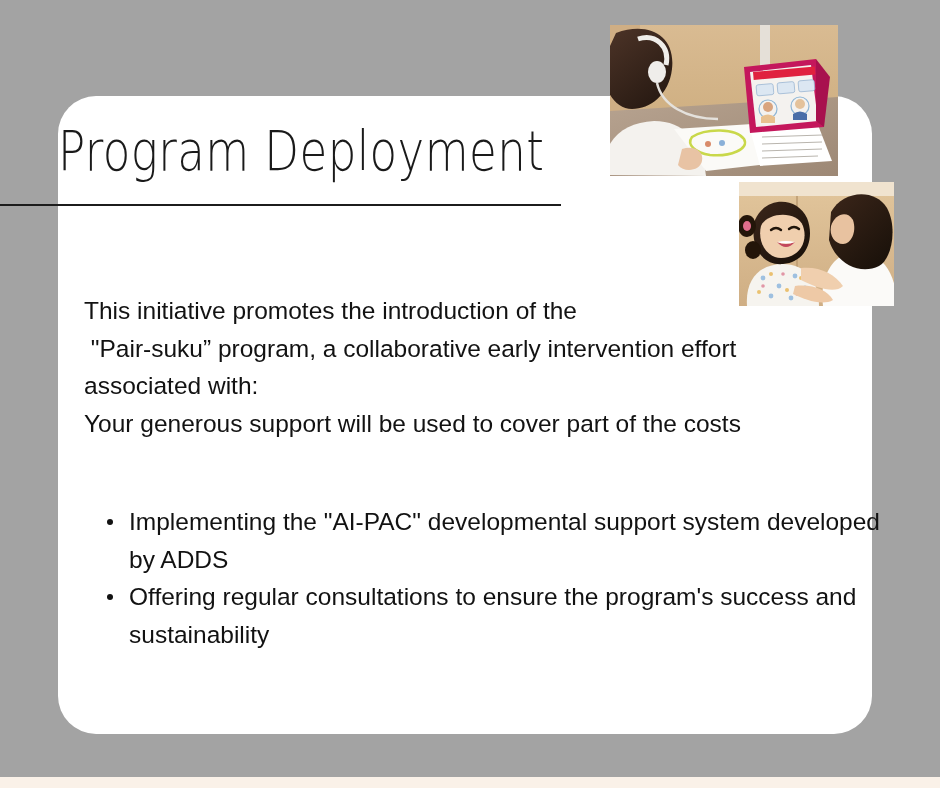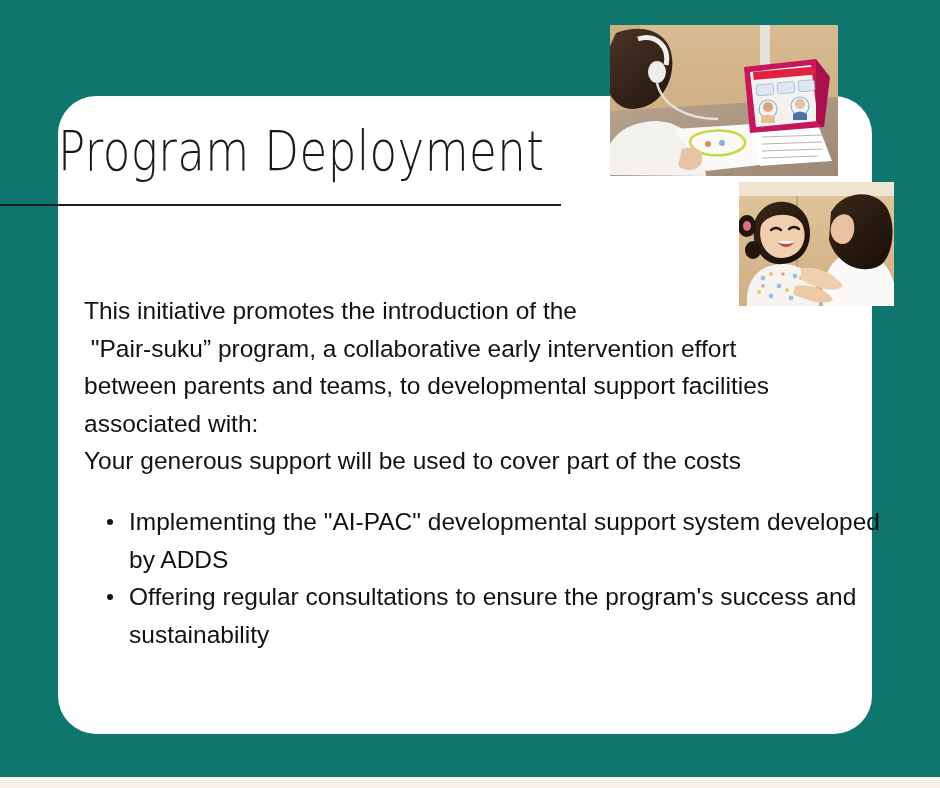--- a/index.html
+++ b/index.html
@@ -14,21 +14,21 @@
     overflow: hidden;
     position: relative;
   }
 
   
   #slide {
     position: absolute;
     inset: 0;
     width: 940px;
     height: 777px;
-    background: #0f766e;
+    background: #a3a3a3;
   }
 
   
   #content-card {
     position: absolute;
     left: 58px;
     top: 96px;
     width: 814px;
     height: 638px;
     background: #ffffff;
@@ -250,21 +250,20 @@
       <path d="M38 60 q9 3 18 0 q-9 -2 -18 0 Z" fill="#ffffff"></path>
 
       <path d="M62 86 C 80 84, 96 92, 104 104 C 96 112, 78 106, 62 98 Z" fill="#f0cfae"></path>
       <path d="M56 104 C 74 102, 88 108, 94 118 C 84 124, 66 118, 54 112 Z" fill="#eec9a6"></path>
     </svg>
   </div>
 
   <div id="body-text">
     <div class="para-line">This initiative promotes the introduction of the</div>
     <div class="para-line"> "Pair-suku” program, a collaborative early intervention effort</div>
-    <div class="para-line">between parents and teams, to developmental support facilities</div>
     <div class="para-line">associated with:</div>
     <div class="para-line">Your generous support will be used to cover part of the costs</div>
   </div>
 
   <ul id="benefits-list">
     <li>
       <span class="bullet-dot"></span>
       <span>Implementing the "AI-PAC" developmental support system developed by ADDS</span>
     </li>
     <li>

